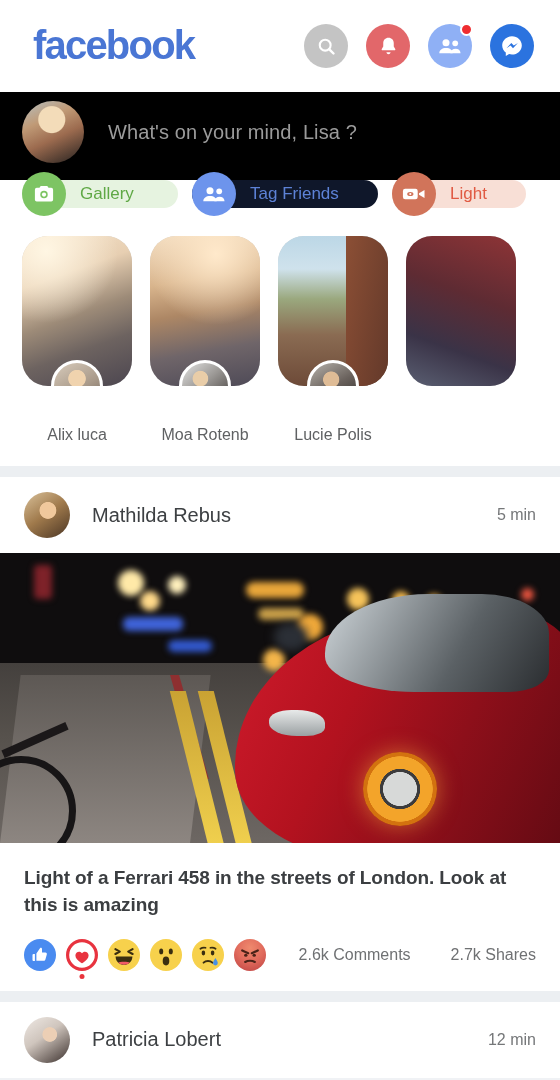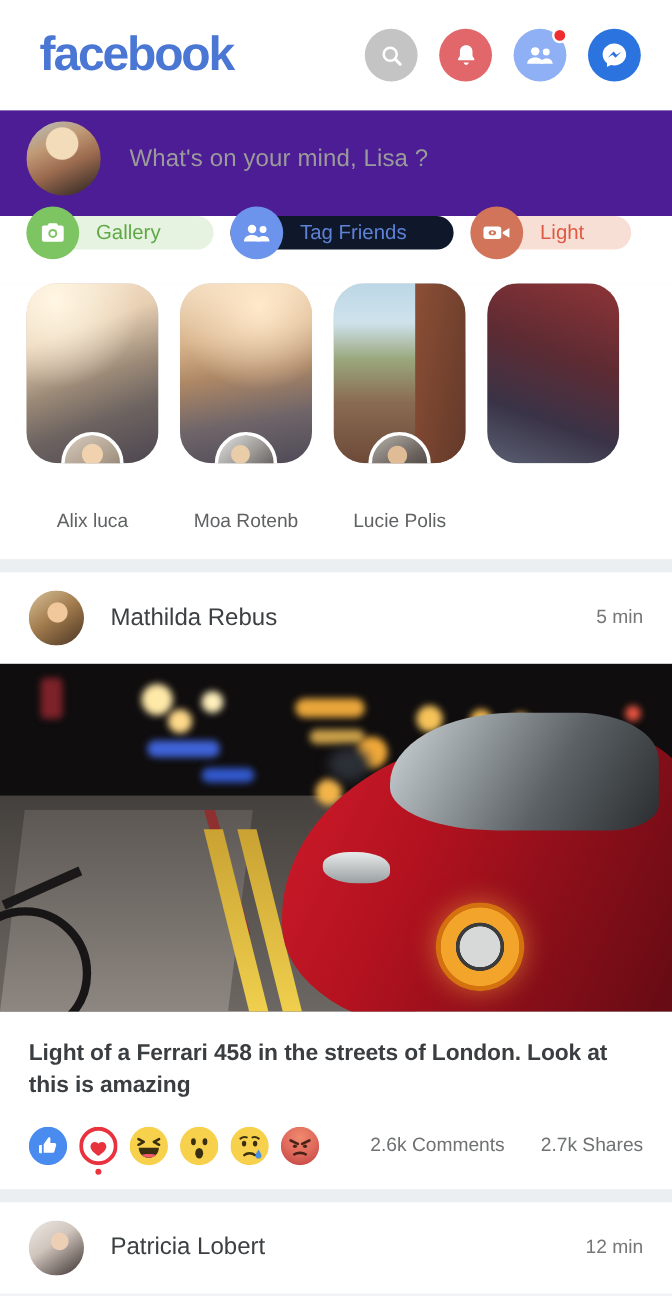--- a/index.html
+++ b/index.html
@@ -32,21 +32,21 @@
   .cb-friends{ background: #8fb0f5; }
   .cb-msg    { background: #2b73df; }
   .badge-dot {
     position: absolute; top: -1px; right: -1px;
     width: 13px; height: 13px; border-radius: 50%;
     background: #ef2d30; border: 2px solid #fff;
   }
 
   
   .composer {
-    background: #4c1d95; display: flex; align-items: center;
+    background: #000000; display: flex; align-items: center;
     padding: 8px 22px 16px 22px; height: 88px;
   }
   .avatar { border-radius: 50%; overflow: hidden; flex: none; position: relative; }
   .av-56 { width: 62px; height: 62px; }
   .composer-placeholder {
     margin-left: 24px; font-size: 20px; color: #9b9b9b; letter-spacing: .1px;
   }
 
   
   .pills {
@@ -111,21 +111,21 @@
   .post-actions {
     display: flex; align-items: center;
     padding: 16px 24px 20px 24px;
   }
   .reactions { display: flex; align-items: center; gap: 10px; }
   .reaction { width: 32px; height: 32px; border-radius: 50%; position: relative; flex: none; cursor: pointer; }
   .react-dot {
     position: absolute; bottom: -8px; left: 50%; transform: translateX(-50%);
     width: 5px; height: 5px; border-radius: 50%; background: #e9343c;
   }
-  .counts { margin-left: auto; display: flex; gap: 30px; }
+  .counts { margin-left: auto; display: flex; gap: 40px; }
   .count { font-size: 16px; color: #6f7173; cursor: pointer; white-space: nowrap; }
 
   
   .img-beach {
     background:
       radial-gradient(ellipse 70px 26px at 30% 30%, rgba(255,255,255,.65), transparent 70%),
       radial-gradient(ellipse 60px 22px at 72% 52%, rgba(255,255,255,.55), transparent 70%),
       linear-gradient(#9a8f96 0%, #b8a9a6 22%, #cdbdb6 40%, #a38a8a 62%, #6b4a4f 78%, #553b42 100%);
   }
   .img-cliff {

